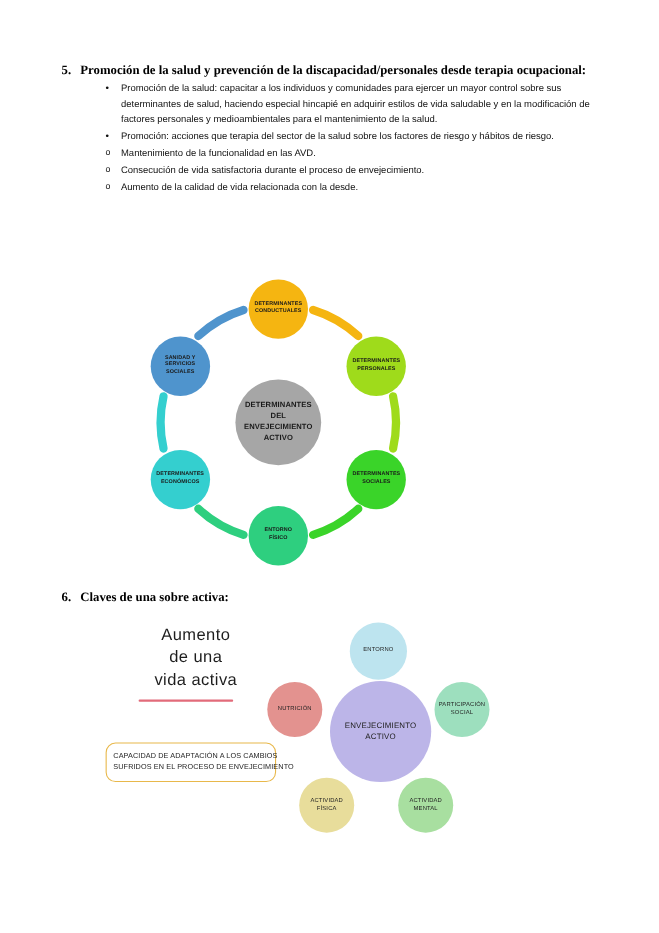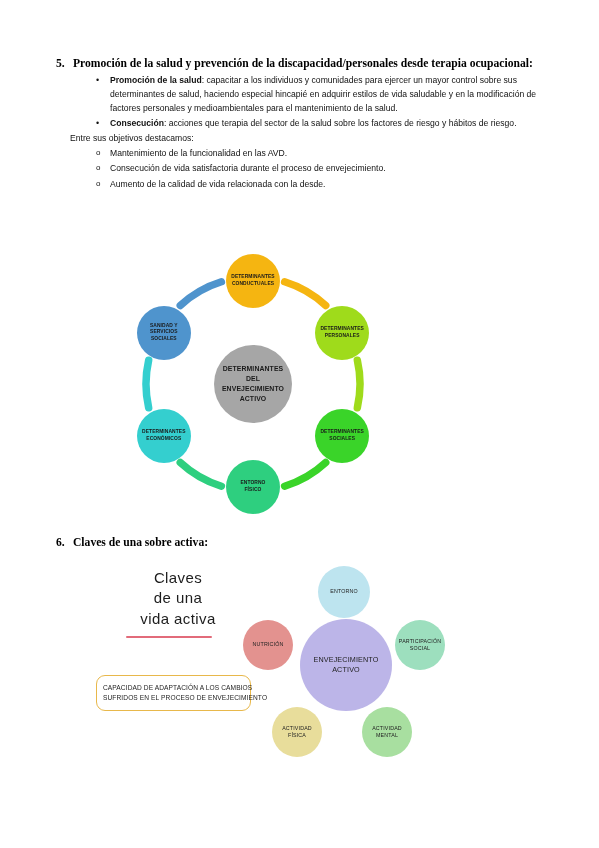--- a/index.html
+++ b/index.html
@@ -55,21 +55,21 @@
     color: #111;
     margin-bottom: 1px;
   }
   .bullet-li::before {
     content: "\2022";
     position: absolute;
     left: 40px;
     top: -1px;
     font-size: 9px;
   }
-  .bullet-li b { font-weight: bold; margin-top: 22px; }
+  .bullet-li b { font-weight: normal; margin-top: 22px; }
 
   .intro-line {
     font-size: 8.6px;
     line-height: 1.62;
     color: #111;
     padding-left: 14px;
     margin-top: 1px;
   }
 
   .circ-list {
@@ -215,25 +215,24 @@
     <div class="num-item">
       <div class="num">5.</div>
       <div class="txt">Promoción de la salud y prevención de la discapacidad/personales desde terapia ocupacional:</div>
     </div>
 
     <ul class="bullet-list">
       <li class="bullet-li">
         <b>Promoción de la salud</b><span>: capacitar a los individuos y comunidades para ejercer un mayor control sobre sus determinantes de salud, haciendo especial hincapié en adquirir estilos de vida saludable y en la modificación de factores personales y medioambientales para el mantenimiento de la salud.</span>
       </li>
       <li class="bullet-li">
-        <b>Consecución</b><span>: acciones que terapia del sector de la salud sobre los factores de riesgo y hábitos de riesgo.</span>
+        <b>Promoción</b><span>: acciones que terapia del sector de la salud sobre los factores de riesgo y hábitos de riesgo.</span>
       </li>
     </ul>
 
-    <div class="intro-line">Entre sus objetivos destacamos:</div>
 
     <ul class="circ-list">
       <li class="circ-li">Mantenimiento de la funcionalidad en las AVD.</li>
       <li class="circ-li">Consecución de vida satisfactoria durante el proceso de envejecimiento.</li>
       <li class="circ-li">Aumento de la calidad de vida relacionada con la desde.</li>
     </ul>
   </div>
 
   <div id="wheel">
     <svg width="300" height="290" viewBox="0 0 300 290" style="position:absolute;left:0;top:0;z-index:1;">
@@ -271,21 +270,21 @@
       </div>
   </div>
 
   <div class="heading6">
     <div class="num">6.</div>
     <div class="txt">Claves de una sobre activa:</div>
   </div>
 
   <div id="claves">
     <div class="claves-title" id="claves-title">
-        <span class="ln">Claves</span>
+        <span class="ln">Aumento</span>
         <span class="ln">de una</span>
         <span class="ln">vida activa</span>
       </div>
     <div class="claves-underline"></div>
     <div class="claves-box" id="claves-box">
         <span class="ln">CAPACIDAD DE ADAPTACIÓN A LOS CAMBIOS</span>
         <span class="ln">SUFRIDOS EN EL PROCESO DE ENVEJECIMIENTO</span>
       </div>
     <div id="claves-bubbles">
         <div class="bub bub-center" style="width: 92px; height: 92px; left: 204px; top: 59px; background: rgb(188, 181, 232);">

